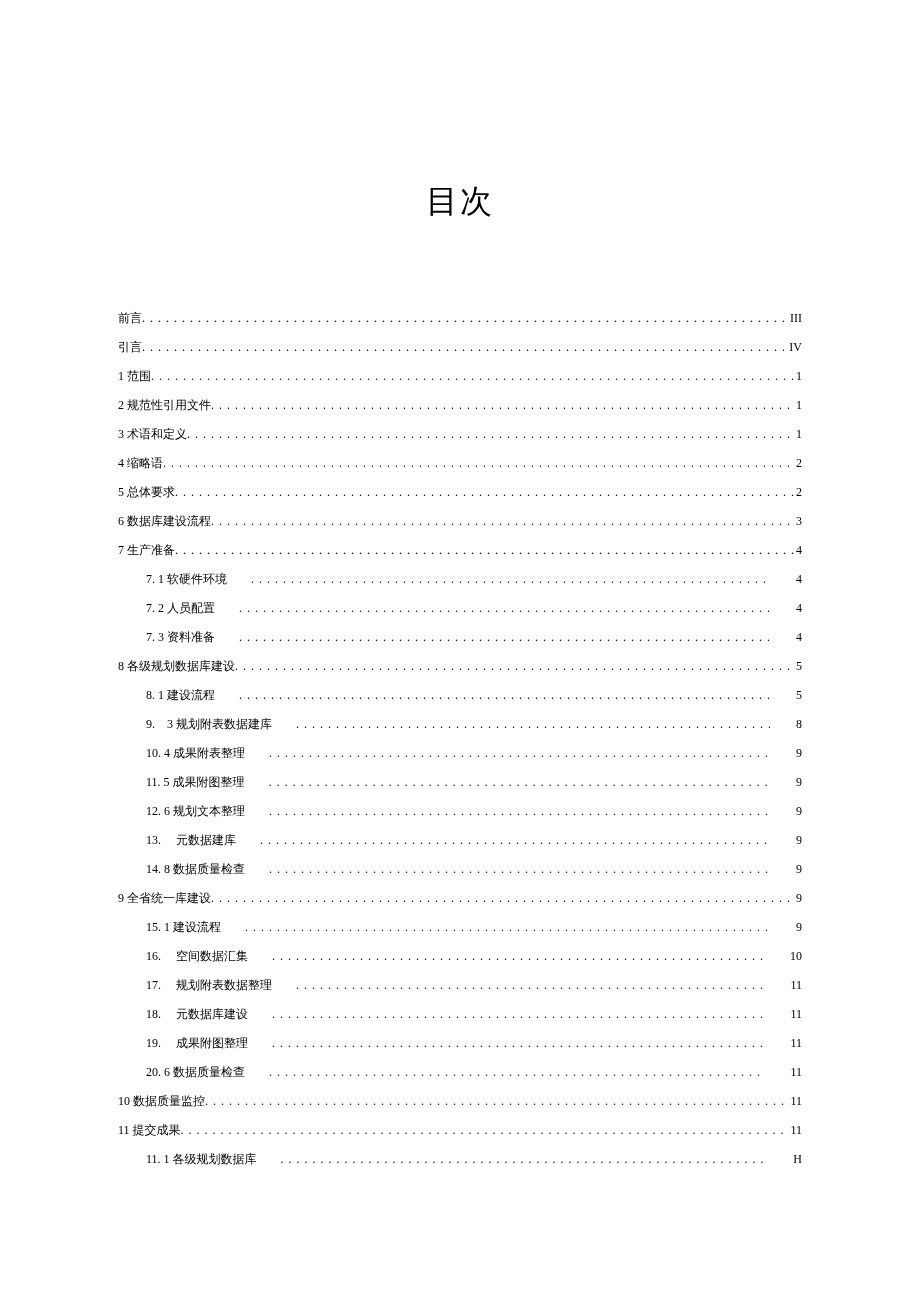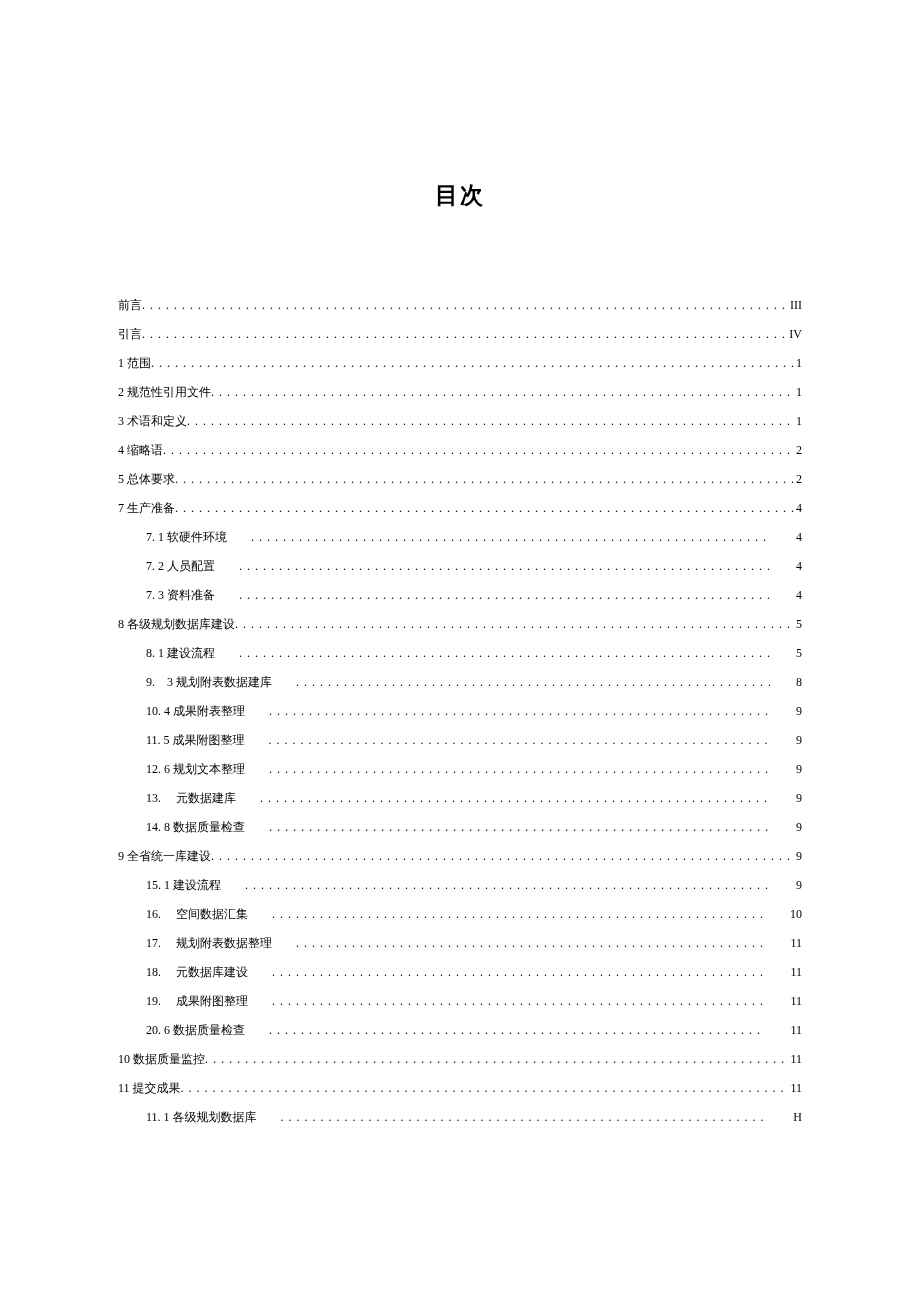--- a/index.html
+++ b/index.html
@@ -8,22 +8,22 @@
     height: 1301px;
     background: #fff;
     font-family: "SimSun", "宋体", serif;
     color: #000;
   }
   .page {
     padding: 180px 118px 0 118px;
   }
   .title {
     text-align: center;
-    font-size: 23px;
-    font-weight: bold;
+    font-size: 32px;
+    font-weight: normal;
     margin-bottom: 80px;
     letter-spacing: 2px;
   }
   .toc { font-size: 12px; }
   .toc-row {
     display: flex;
     align-items: baseline;
     line-height: 29px;
     white-space: nowrap;
   }
@@ -75,20 +75,25 @@
         <span class="toc-label">4 缩略语</span>
         <span class="toc-dots"></span>
         <span class="toc-page">2</span>
       </div>
       <div class="toc-row">
         <span class="toc-label">5 总体要求</span>
         <span class="toc-dots"></span>
         <span class="toc-page">2</span>
       </div>
       <div class="toc-row">
+        <span class="toc-label">6 数据库建设流程</span>
+        <span class="toc-dots"></span>
+        <span class="toc-page">3</span>
+      </div>
+      <div class="toc-row">
         <span class="toc-label">7 生产准备</span>
         <span class="toc-dots"></span>
         <span class="toc-page">4</span>
       </div>
       <div class="toc-row indent">
         <span class="toc-label">7. 1 软硬件环境</span>
         <span class="toc-dots"></span>
         <span class="toc-page">4</span>
       </div>
       <div class="toc-row indent">

